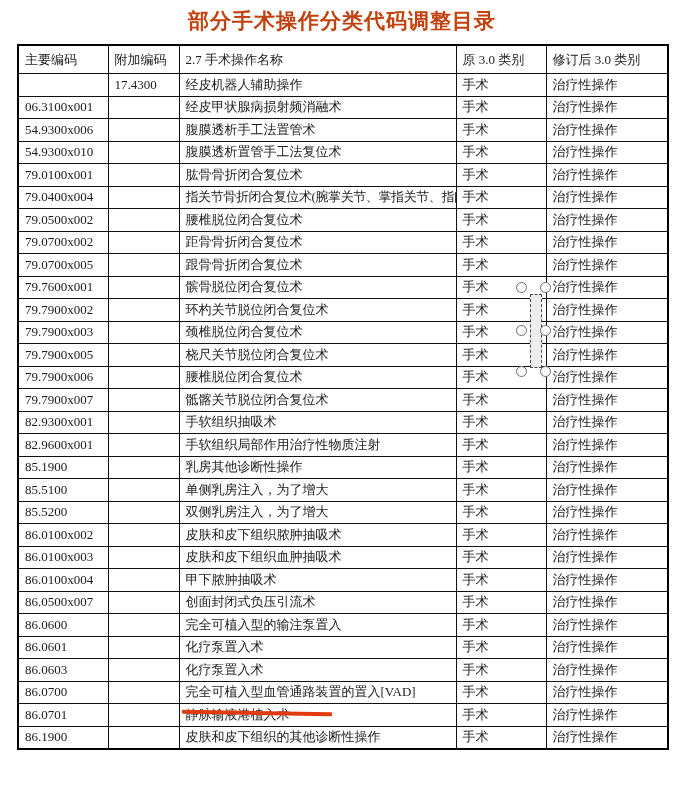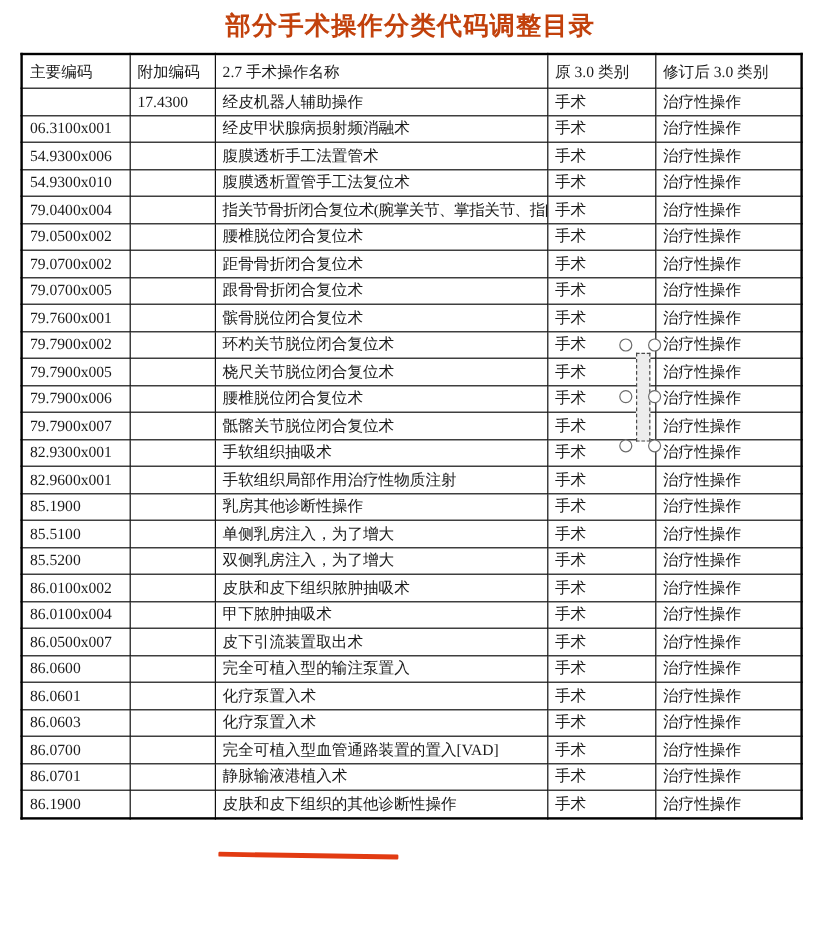--- a/index.html
+++ b/index.html
@@ -92,20 +92,27 @@
         <td>治疗性操作</td>
       </tr>
       <tr>
         <td class="code">54.9300x010</td>
         <td class="code"></td>
         <td>腹膜透析置管手工法复位术</td>
         <td>手术</td>
         <td>治疗性操作</td>
       </tr>
       <tr>
+        <td class="code">79.0100x001</td>
+        <td class="code"></td>
+        <td>肱骨骨折闭合复位术</td>
+        <td>手术</td>
+        <td>治疗性操作</td>
+      </tr>
+      <tr>
         <td class="code">79.0400x004</td>
         <td class="code"></td>
         <td class="xs">指关节骨折闭合复位术(腕掌关节、掌指关节、指间关节)</td>
         <td>手术</td>
         <td>治疗性操作</td>
       </tr>
       <tr>
         <td class="code">79.0500x002</td>
         <td class="code"></td>
         <td>腰椎脱位闭合复位术</td>
@@ -134,20 +141,27 @@
         <td>治疗性操作</td>
       </tr>
       <tr>
         <td class="code">79.7900x002</td>
         <td class="code"></td>
         <td>环杓关节脱位闭合复位术</td>
         <td>手术</td>
         <td>治疗性操作</td>
       </tr>
       <tr>
+        <td class="code">79.7900x003</td>
+        <td class="code"></td>
+        <td>颈椎脱位闭合复位术</td>
+        <td>手术</td>
+        <td>治疗性操作</td>
+      </tr>
+      <tr>
         <td class="code">79.7900x005</td>
         <td class="code"></td>
         <td>桡尺关节脱位闭合复位术</td>
         <td>手术</td>
         <td>治疗性操作</td>
       </tr>
       <tr>
         <td class="code">79.7900x006</td>
         <td class="code"></td>
         <td>腰椎脱位闭合复位术</td>
@@ -197,30 +211,37 @@
         <td>治疗性操作</td>
       </tr>
       <tr>
         <td class="code">86.0100x002</td>
         <td class="code"></td>
         <td>皮肤和皮下组织脓肿抽吸术</td>
         <td>手术</td>
         <td>治疗性操作</td>
       </tr>
       <tr>
+        <td class="code">86.0100x003</td>
+        <td class="code"></td>
+        <td>皮肤和皮下组织血肿抽吸术</td>
+        <td>手术</td>
+        <td>治疗性操作</td>
+      </tr>
+      <tr>
         <td class="code">86.0100x004</td>
         <td class="code"></td>
         <td>甲下脓肿抽吸术</td>
         <td>手术</td>
         <td>治疗性操作</td>
       </tr>
       <tr>
         <td class="code">86.0500x007</td>
         <td class="code"></td>
-        <td>皮下引流装置取出术</td>
+        <td>创面封闭式负压引流术</td>
         <td>手术</td>
         <td>治疗性操作</td>
       </tr>
       <tr>
         <td class="code">86.0600</td>
         <td class="code"></td>
         <td>完全可植入型的输注泵置入</td>
         <td>手术</td>
         <td>治疗性操作</td>
       </tr>

